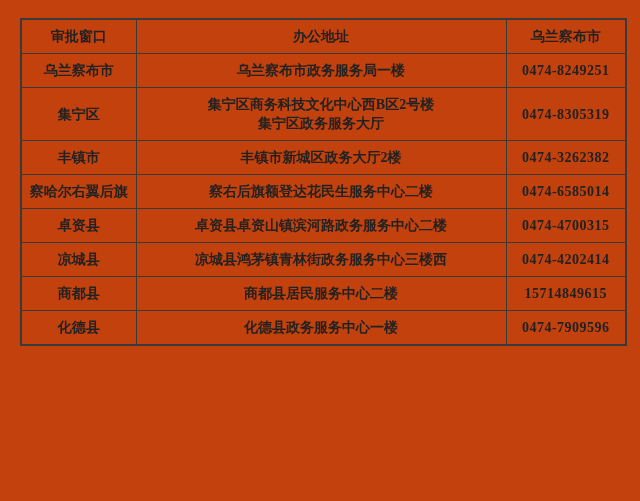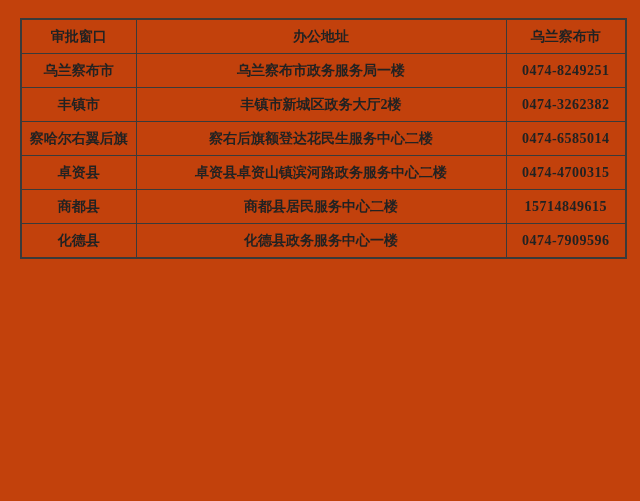--- a/index.html
+++ b/index.html
@@ -71,20 +71,28 @@
     <tbody id="table-body">
 
     <tr>
           <td>乌兰察布市</td>
           <td>
             <span class="addr-line">乌兰察布市政务服务局一楼</span>
           </td>
           <td class="phone-cell">0474-8249251</td>
         </tr>
         <tr>
+          <td>集宁区</td>
+          <td>
+            <span class="addr-line">集宁区商务科技文化中心西B区2号楼</span>
+            <span class="addr-line">集宁区政务服务大厅</span>
+          </td>
+          <td class="phone-cell">0474-8305319</td>
+        </tr>
+        <tr>
           <td>丰镇市</td>
           <td>
             <span class="addr-line">丰镇市新城区政务大厅2楼</span>
           </td>
           <td class="phone-cell">0474-3262382</td>
         </tr>
         <tr>
           <td>察哈尔右翼后旗</td>
           <td>
             <span class="addr-line">察右后旗额登达花民生服务中心二楼</span>
@@ -92,20 +100,27 @@
           <td class="phone-cell">0474-6585014</td>
         </tr>
         <tr>
           <td>卓资县</td>
           <td>
             <span class="addr-line">卓资县卓资山镇滨河路政务服务中心二楼</span>
           </td>
           <td class="phone-cell">0474-4700315</td>
         </tr>
         <tr>
+          <td>凉城县</td>
+          <td>
+            <span class="addr-line">凉城县鸿茅镇青林街政务服务中心三楼西</span>
+          </td>
+          <td class="phone-cell">0474-4202414</td>
+        </tr>
+        <tr>
           <td>商都县</td>
           <td>
             <span class="addr-line">商都县居民服务中心二楼</span>
           </td>
           <td class="phone-cell">15714849615</td>
         </tr>
         <tr>
           <td>化德县</td>
           <td>
             <span class="addr-line">化德县政务服务中心一楼</span>

